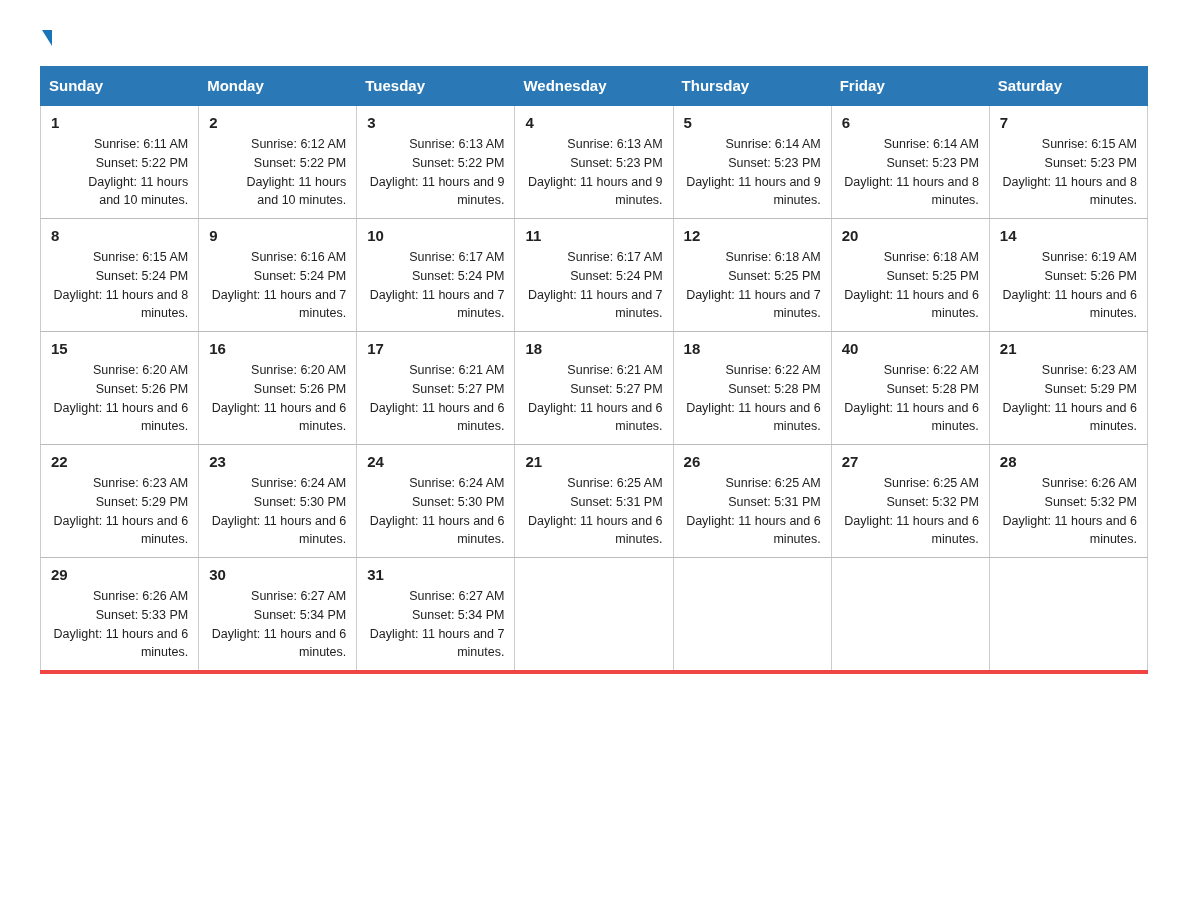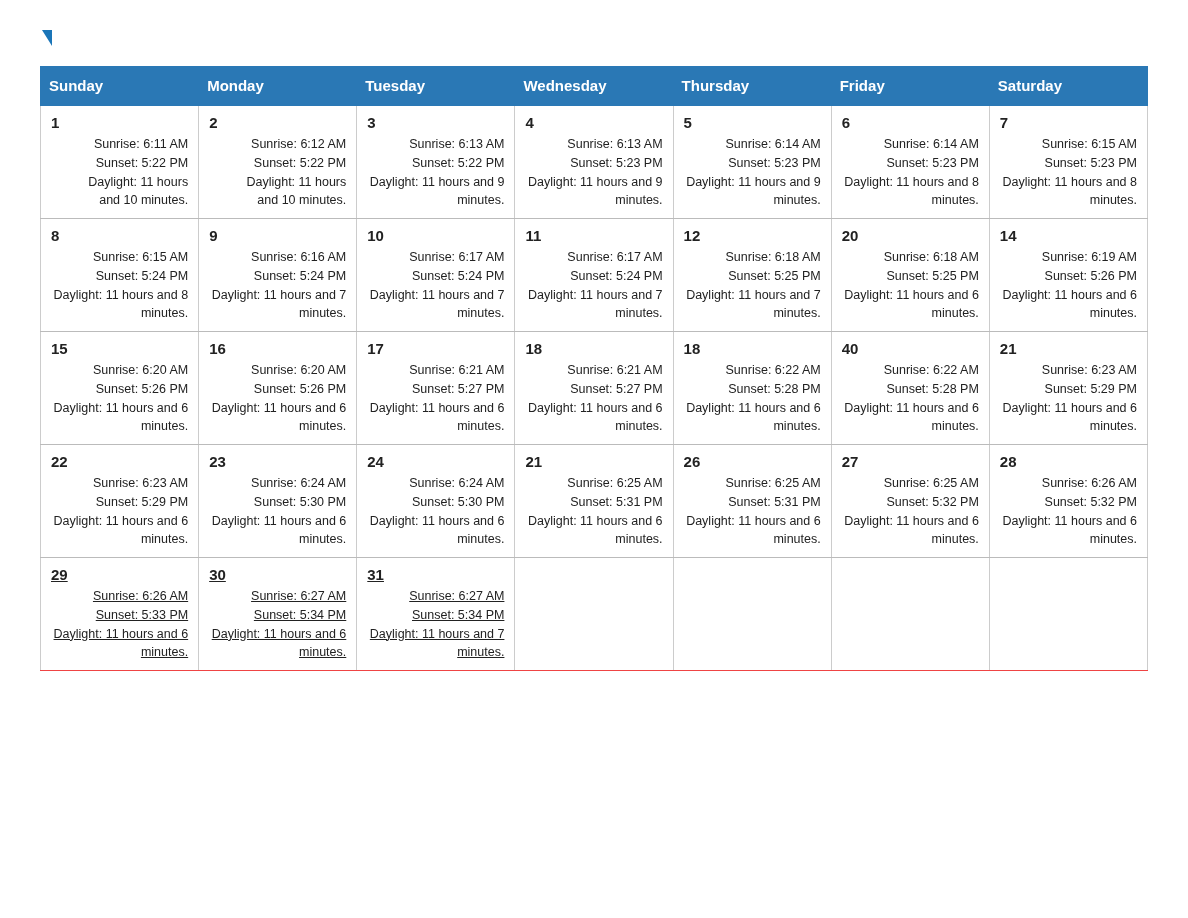--- a/index.html
+++ b/index.html
@@ -87,22 +87,21 @@
       color: #222;
       text-align: right;
     }
     .empty-cell {
       background: #fff;
     }
     tbody tr td {
       border-bottom: 1px solid #bbb;
     }
     tbody tr:last-child td {
-      border-bottom: 1px solid #ef4444;
-      text-decoration: underline;
+      border-bottom: 4px solid #ef4444;
     }
   </style>
 </head>
 <body>
 
 <div class="header-area">
   <div class="logo">
     <div class="logo-line1">
       <span class="logo-general"></span>
       <span class="logo-triangle"></span>

